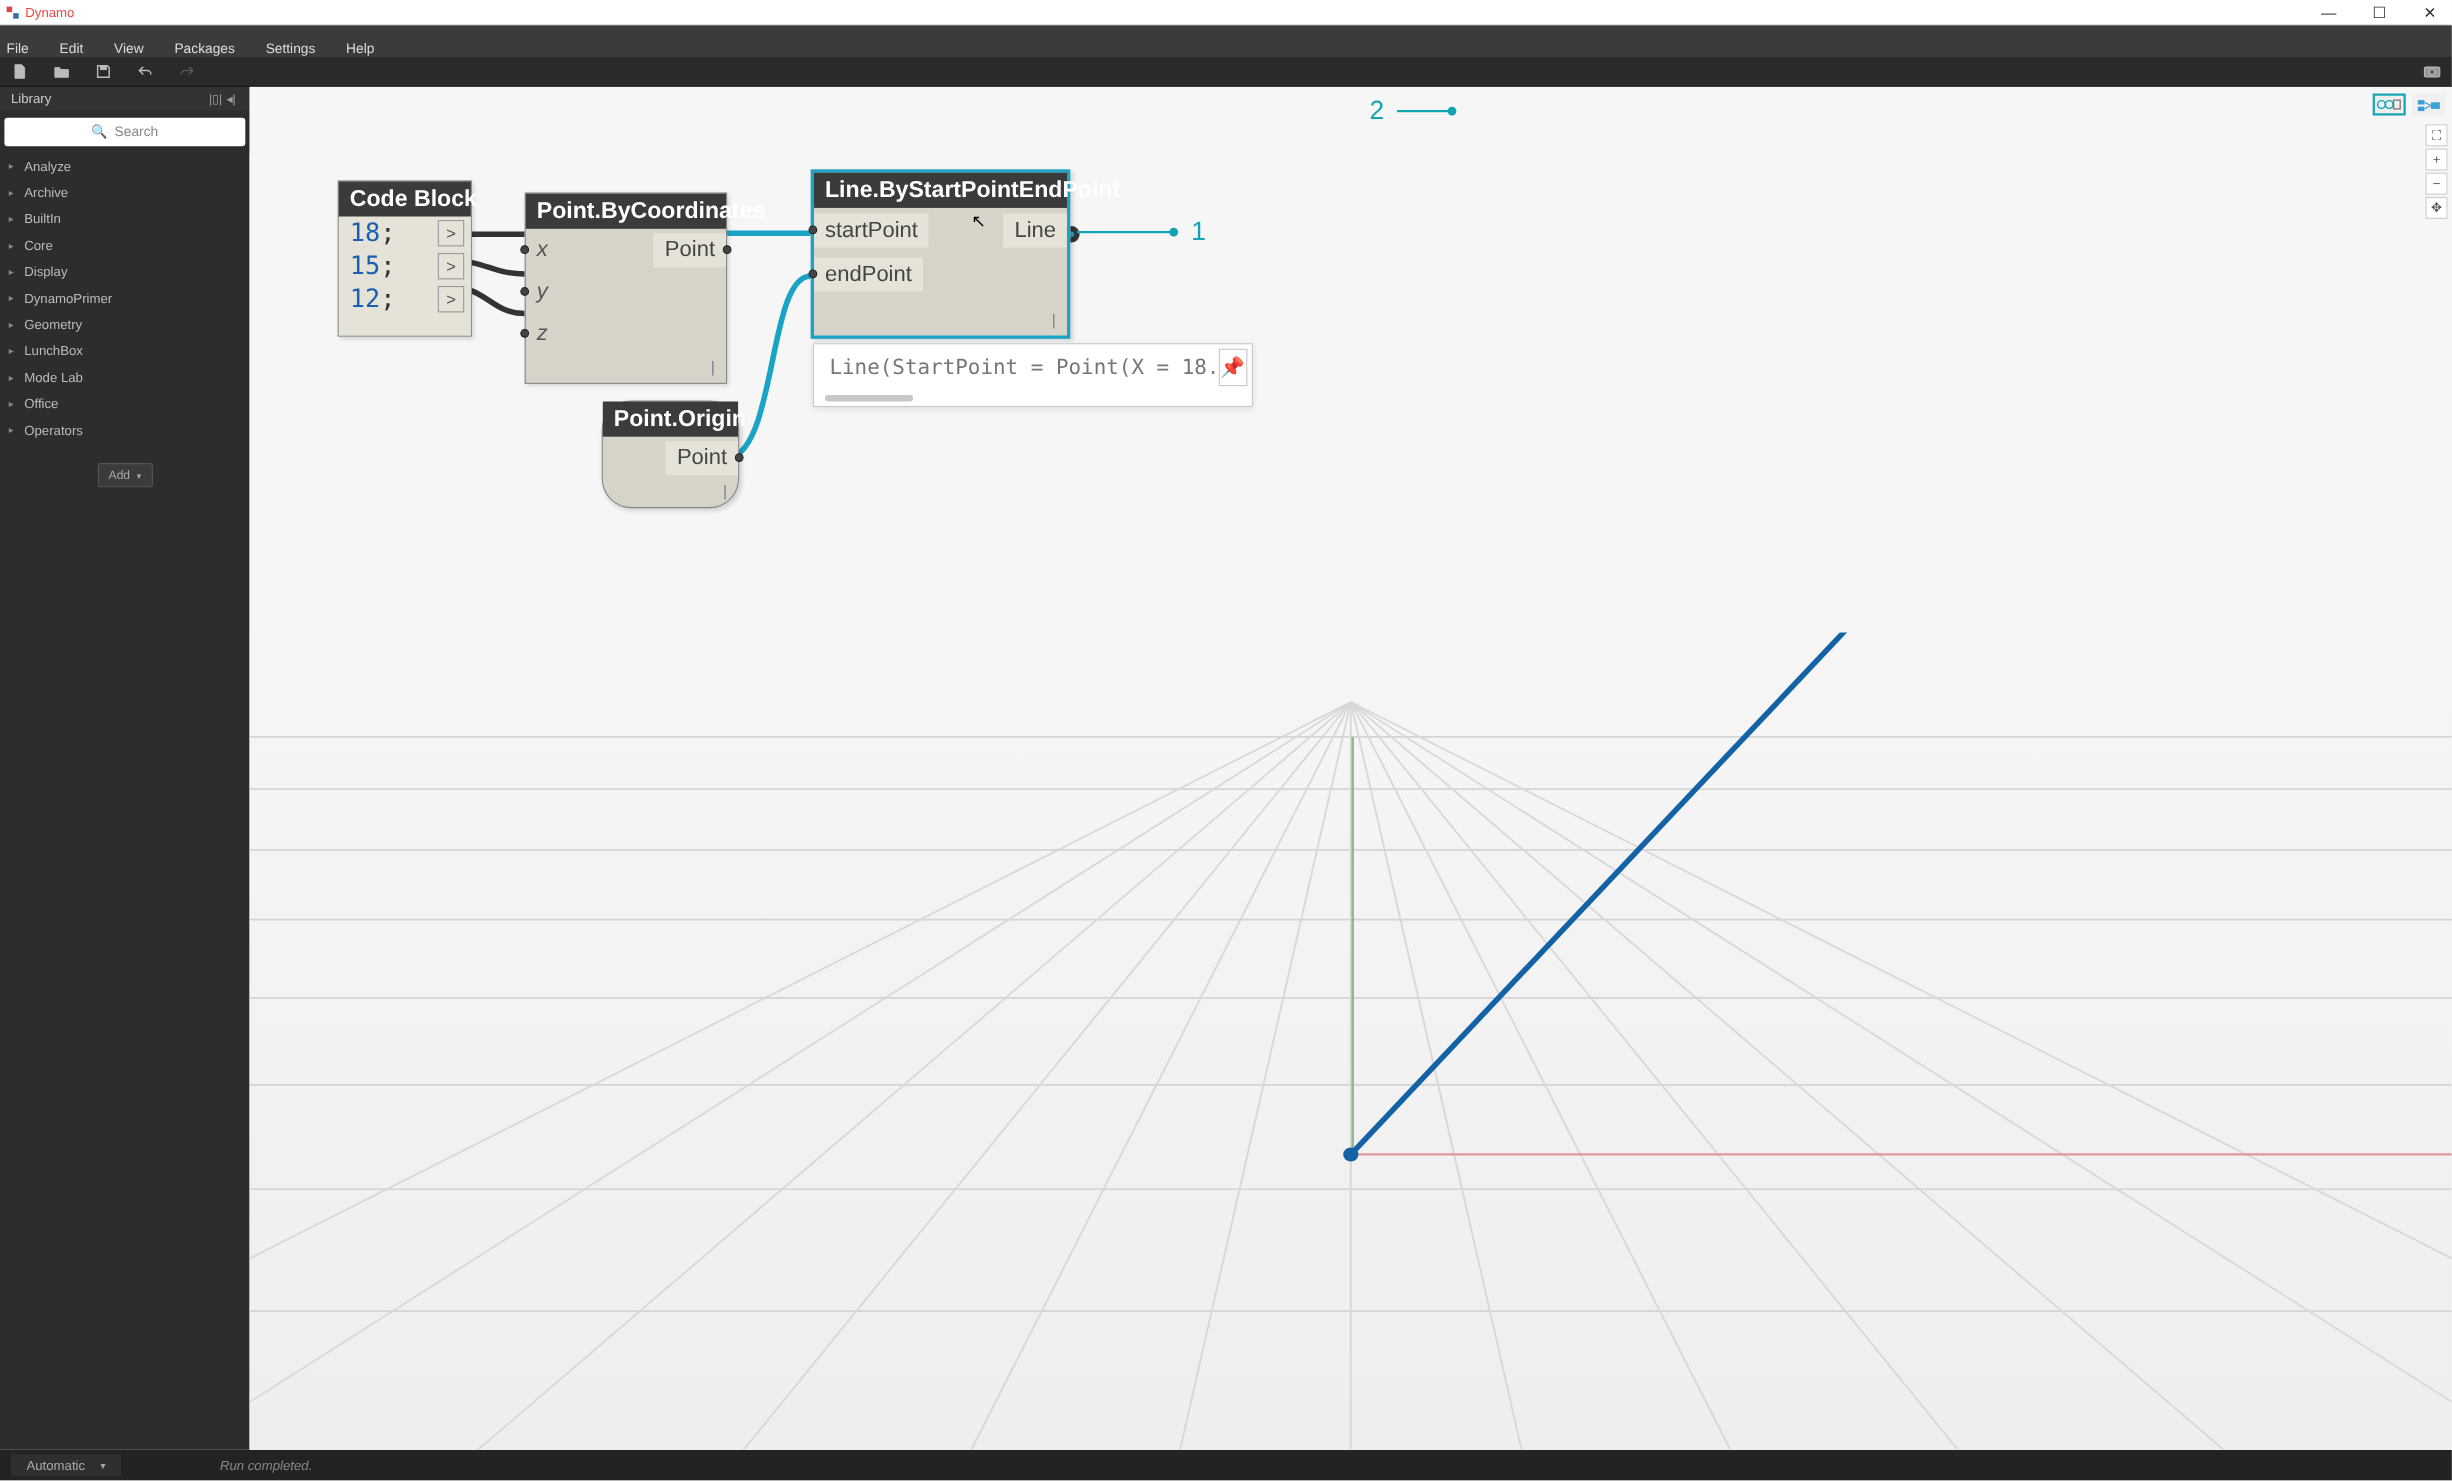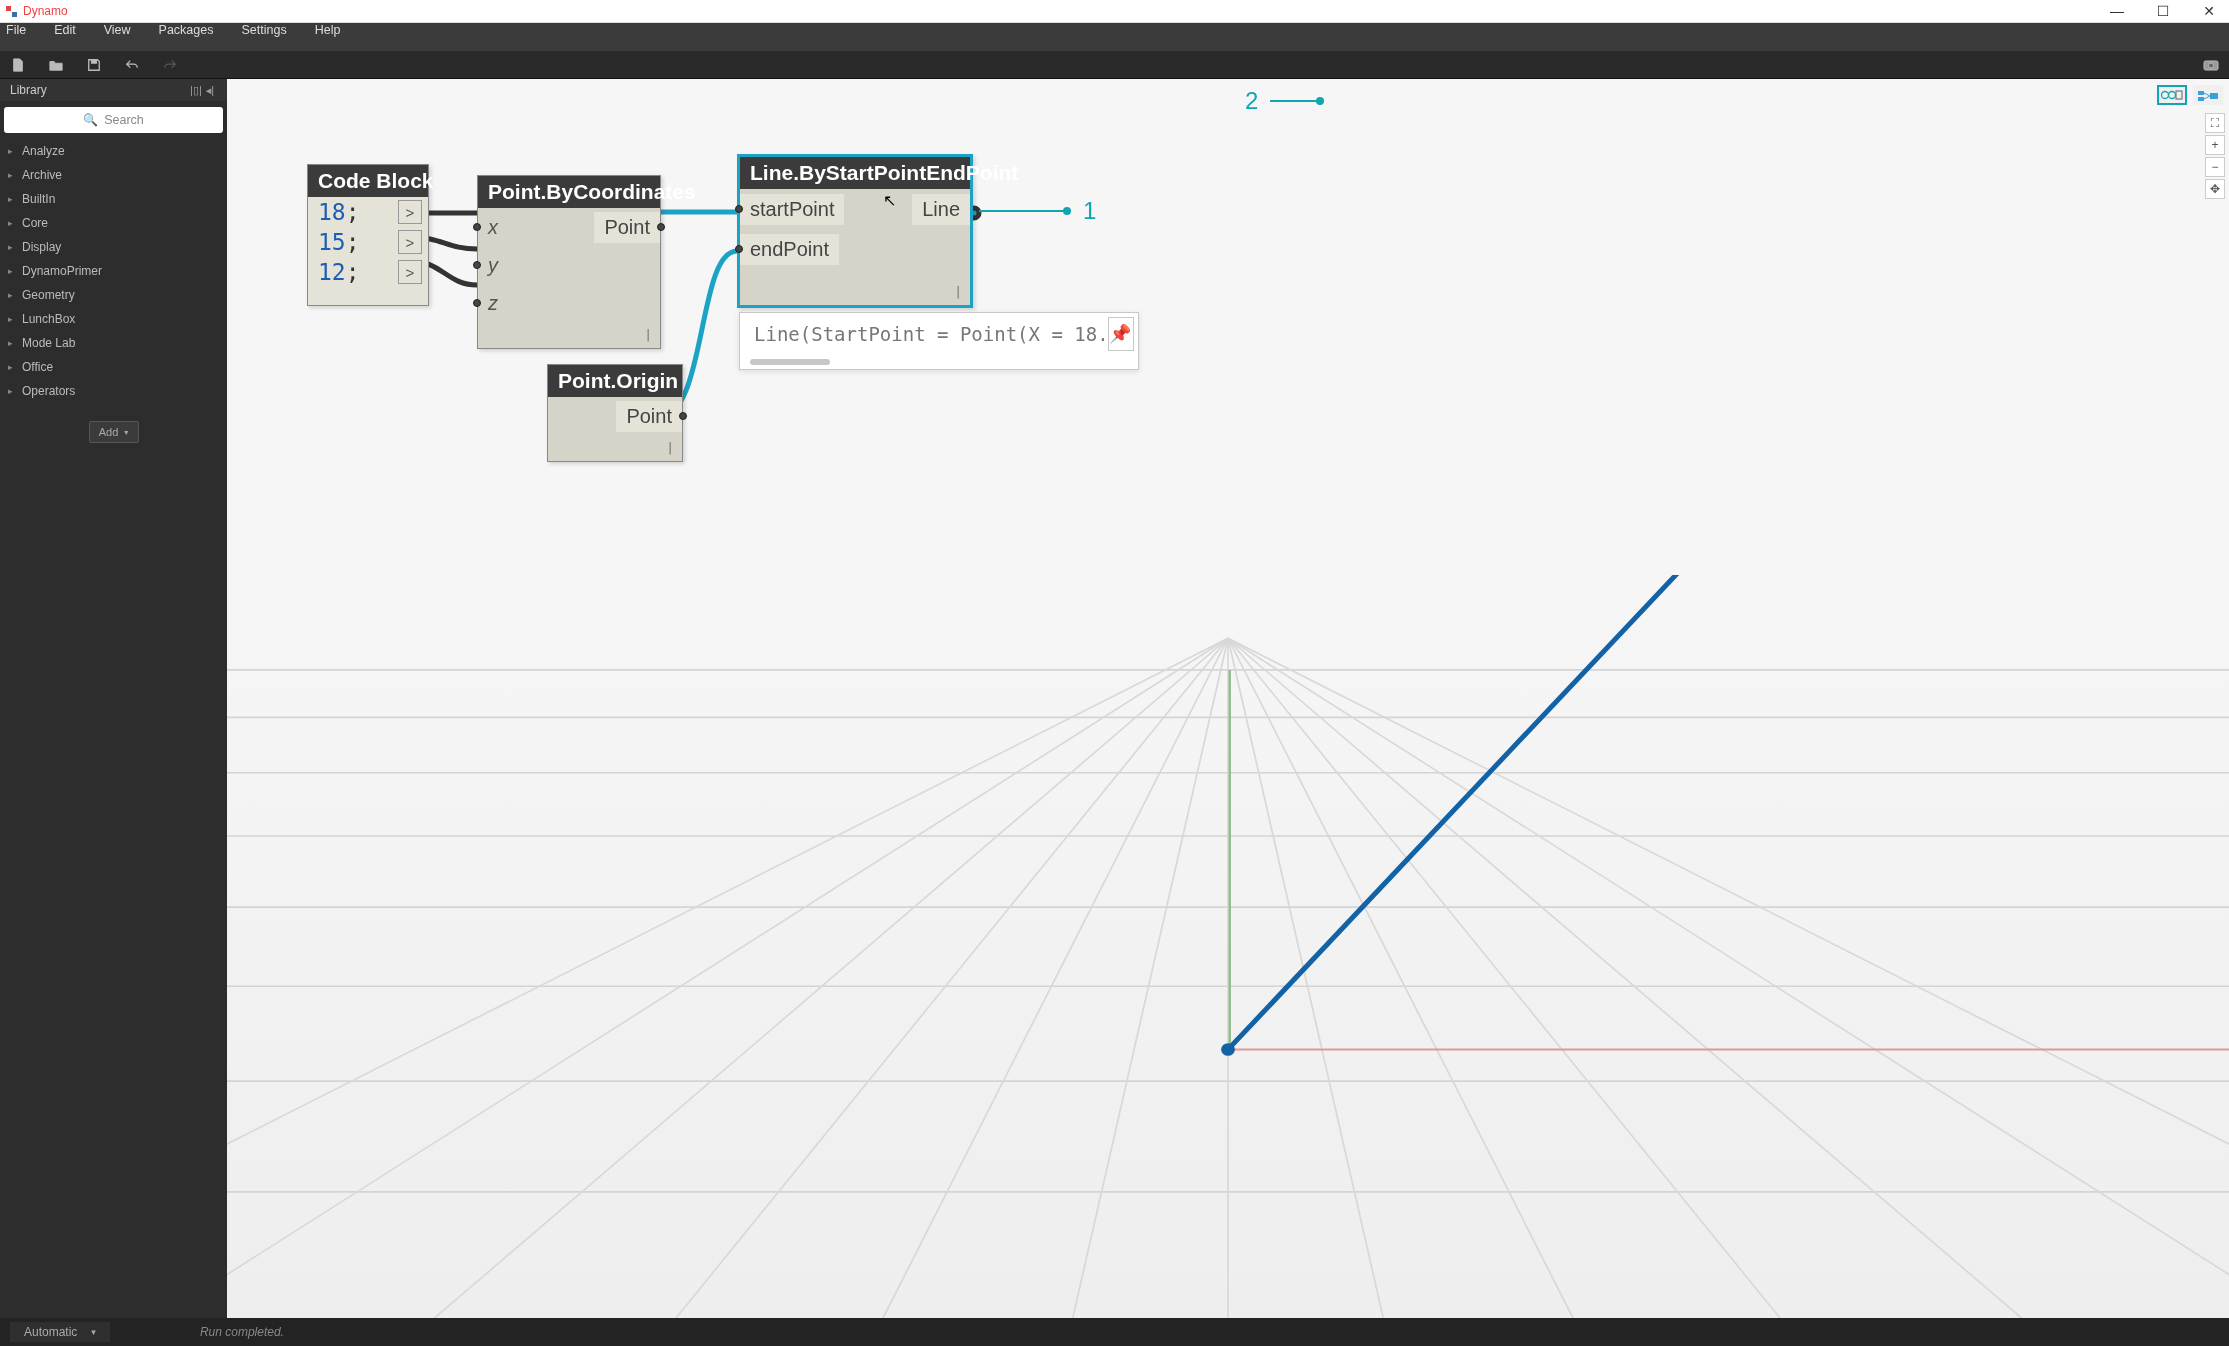--- a/index.html
+++ b/index.html
@@ -6,21 +6,21 @@
   html,body { width: 100%; height: 100%; font-family: "Segoe UI", Arial, sans-serif; background: #f5f5f5; overflow: hidden;}
   
   .titlebar { height: 23px; background: #fff; display: flex; align-items: center; padding: 0 6px; border-bottom: 1px solid #ddd;}
   .titlebar .logo { width: 11px; height: 11px; position: relative; margin-right: 6px;}
   .titlebar .logo::before { content:""; position:absolute; left:0; top:0; width:5px; height:5px; background:#e04343;}
   .titlebar .logo::after  { content:""; position:absolute; left:6px; top:6px; width:5px; height:5px; background:#3a6ea5;}
   .titlebar .app-title { font-size: 12px; color: #ef4444;}
   .titlebar .win-controls { margin-left: auto; display:flex; gap: 26px; align-items:center; padding-right:4px;}
   .titlebar .win-controls span { font-size: 14px; color:#333; font-family: "Segoe UI Symbol", sans-serif; width:20px; text-align:center; }
   
-  .menubar { height: 28px; background: #3b3b3b; display:flex; align-items:flex-start; padding: 0 6px; gap: 28px; color:#ddd; font-size:12.5px;}
+  .menubar { height: 28px; background: #3b3b3b; display:flex; align-items:flex-end; padding: 0 6px; gap: 28px; color:#ddd; font-size:12.5px;}
   .menubar span { cursor: default;}
   
   .toolbar { height: 28px; background: #2a2a2a; display:flex; align-items:center; padding: 0 10px; gap: 22px; border-bottom:1px solid #111;}
   .toolbar .ticon { width:16px; height:16px; display:flex; align-items:center; justify-content:center;}
   .toolbar .ticon svg { stroke:#bbb; fill:#bbb;}
   .toolbar .right { margin-left:auto;}
   
   .main { display:flex; height: calc(100% - 23px - 28px - 28px - 28px); }
   
   .sidebar { width: 227px; background: #2d2d2d; display:flex; flex-direction:column; color:#ccc;}
@@ -338,21 +338,21 @@
           <div class="irow">
               <span class="port-in" style="top:15px"></span>
               <span class="ilabel">z</span>
             </div>
           <div class="pad">
               <span class="lacing">|</span>
             </div>
         </div>
       </div>
 
-      <div class="node org" style="left:320px; top:285px; width:136px;">
+      <div class="node org" style="left:320px; top:285px; width:125px;border-radius:27px;">
         <div class="node-title">Point.Origin</div>
         <div class="body">
           <div class="irow">
               <span class="olabel">Point</span>
               <span class="port-out" style="top:15px"></span>
             </div>
           <div class="pad">
               <span class="lacing">|</span>
             </div>
         </div>

